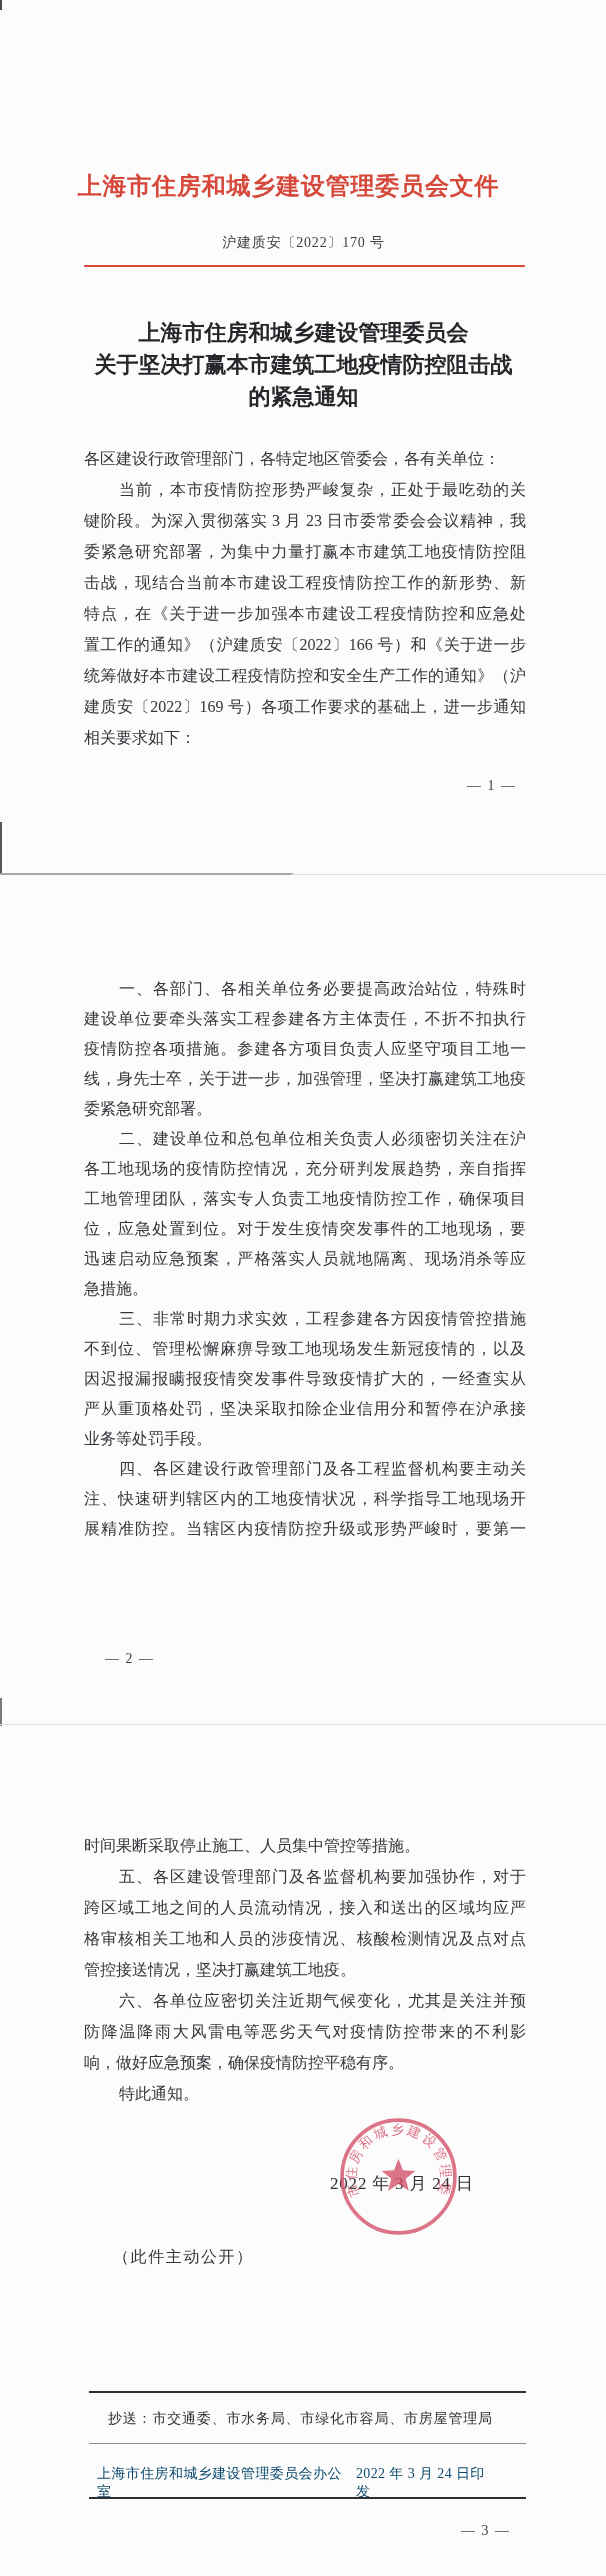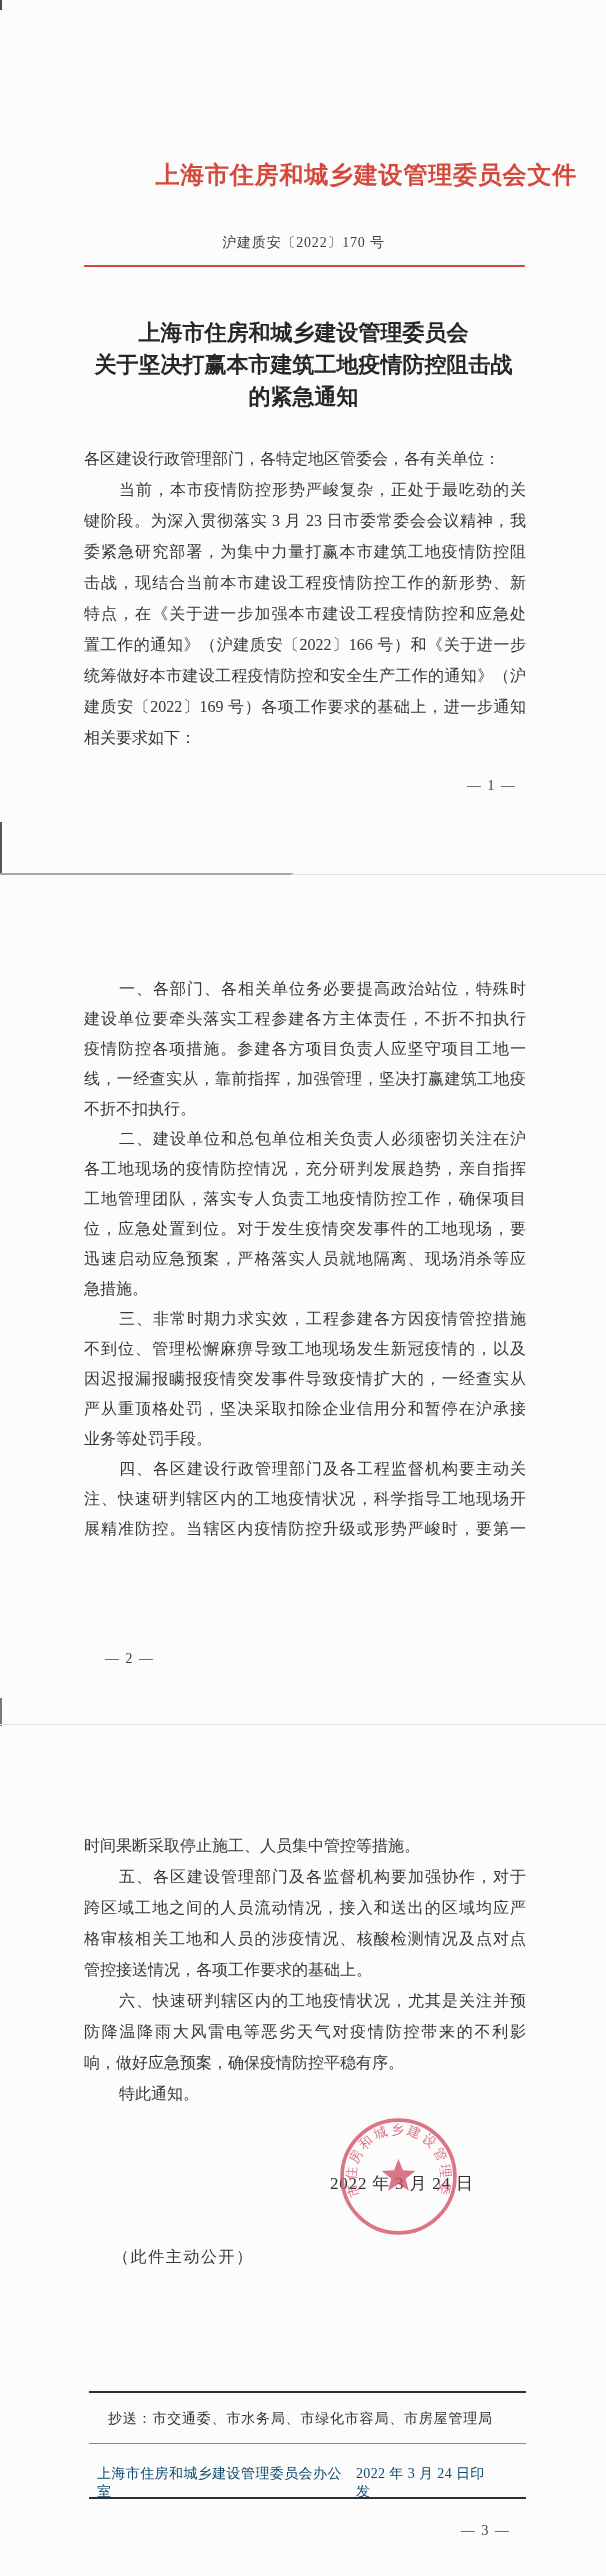--- a/index.html
+++ b/index.html
@@ -5,21 +5,21 @@
   html,body{margin:0;padding:0;background:#e9e9eb;}
   .canvas{
     position:relative;width:607px;height:2576px;margin:0 auto;
     background:#fcfcfc;overflow:hidden;
     font-family:"Liberation Serif","DejaVu Serif",serif;
     color:var(--ink,#35353b);
   }
   .abs{position:absolute;}
   
   .red-banner{
-    top:159px;left:0;width:577px;text-align:right;
+    top:170px;left:0;width:577px;text-align:center;
     font-size:24px;font-weight:bold;letter-spacing:0.8px;
     color:var(--accent,#d5483a);
   }
   .doc-number{
     top:234px;left:0;width:607px;text-align:center;
     font-size:14px;letter-spacing:0.8px;color:#3c3c42;
   }
   .red-rule{
     top:265px;left:84px;width:441px;height:2.4px;
     background:var(--accent,#d5483a);border-radius:0.8px;
@@ -84,22 +84,22 @@
       <div class="doc-line just">统筹做好本市建设工程疫情防控和安全生产工作的通知》（沪</div>
       <div class="doc-line just">建质安〔2022〕169 号）各项工作要求的基础上，进一步通知</div>
       <div class="doc-line">相关要求如下：</div>
     </div>
   <div class="abs page-num" style="top:778px;left:467px;">— 1 —</div>
 
   <div class="abs body-block b2" style="top:974px;">
       <div class="doc-line indent just">一、各部门、各相关单位务必要提高政治站位，特殊时</div>
       <div class="doc-line just">建设单位要牵头落实工程参建各方主体责任，不折不扣执行</div>
       <div class="doc-line just">疫情防控各项措施。参建各方项目负责人应坚守项目工地一</div>
-      <div class="doc-line just">线，一经查实从，靠前指挥，加强管理，坚决打赢建筑工地疫</div>
-      <div class="doc-line">不折不扣执行。</div>
+      <div class="doc-line just">线，身先士卒，关于进一步，加强管理，坚决打赢建筑工地疫</div>
+      <div class="doc-line">委紧急研究部署。</div>
       <div class="doc-line indent just">二、建设单位和总包单位相关负责人必须密切关注在沪</div>
       <div class="doc-line just">各工地现场的疫情防控情况，充分研判发展趋势，亲自指挥</div>
       <div class="doc-line just">工地管理团队，落实专人负责工地疫情防控工作，确保项目</div>
       <div class="doc-line just">位，应急处置到位。对于发生疫情突发事件的工地现场，要</div>
       <div class="doc-line just">迅速启动应急预案，严格落实人员就地隔离、现场消杀等应</div>
       <div class="doc-line">急措施。</div>
       <div class="doc-line indent just">三、非常时期力求实效，工程参建各方因疫情管控措施</div>
       <div class="doc-line just">不到位、管理松懈麻痹导致工地现场发生新冠疫情的，以及</div>
       <div class="doc-line just">因迟报漏报瞒报疫情突发事件导致疫情扩大的，一经查实从</div>
       <div class="doc-line just">严从重顶格处罚，坚决采取扣除企业信用分和暂停在沪承接</div>
@@ -108,22 +108,22 @@
       <div class="doc-line just">注、快速研判辖区内的工地疫情状况，科学指导工地现场开</div>
       <div class="doc-line just">展精准防控。当辖区内疫情防控升级或形势严峻时，要第一</div>
     </div>
   <div class="abs page-num" style="top:1651px;left:105px;">— 2 —</div>
 
   <div class="abs body-block b3" style="top:1830px;">
       <div class="doc-line">时间果断采取停止施工、人员集中管控等措施。</div>
       <div class="doc-line indent just">五、各区建设管理部门及各监督机构要加强协作，对于</div>
       <div class="doc-line just">跨区域工地之间的人员流动情况，接入和送出的区域均应严</div>
       <div class="doc-line just">格审核相关工地和人员的涉疫情况、核酸检测情况及点对点</div>
-      <div class="doc-line">管控接送情况，各项工作要求的基础上。</div>
-      <div class="doc-line indent just">六、快速研判辖区内的工地疫情状况，尤其是关注并预</div>
+      <div class="doc-line">管控接送情况，坚决打赢建筑工地疫。</div>
+      <div class="doc-line indent just">六、各单位应密切关注近期气候变化，尤其是关注并预</div>
       <div class="doc-line just">防降温降雨大风雷电等恶劣天气对疫情防控带来的不利影</div>
       <div class="doc-line">响，做好应急预案，确保疫情防控平稳有序。</div>
       <div class="doc-line indent">特此通知。</div>
     </div>
 
   <div class="abs close-date">2022 年 3 月 24 日</div>
 
   <svg class="abs seal" viewBox="0 0 160 160">
     <circle cx="80" cy="80" r="70" fill="none" stroke="var(--seal,#d44f68)" stroke-width="4.5"></circle>
     <polygon points="80,58 85.5,72.4 100.9,73.2 88.9,82.9 92.9,97.8 80,89.4 67.1,97.8 71.1,82.9 59.1,73.2 74.5,72.4" fill="var(--seal,#d44f68)"></polygon>

